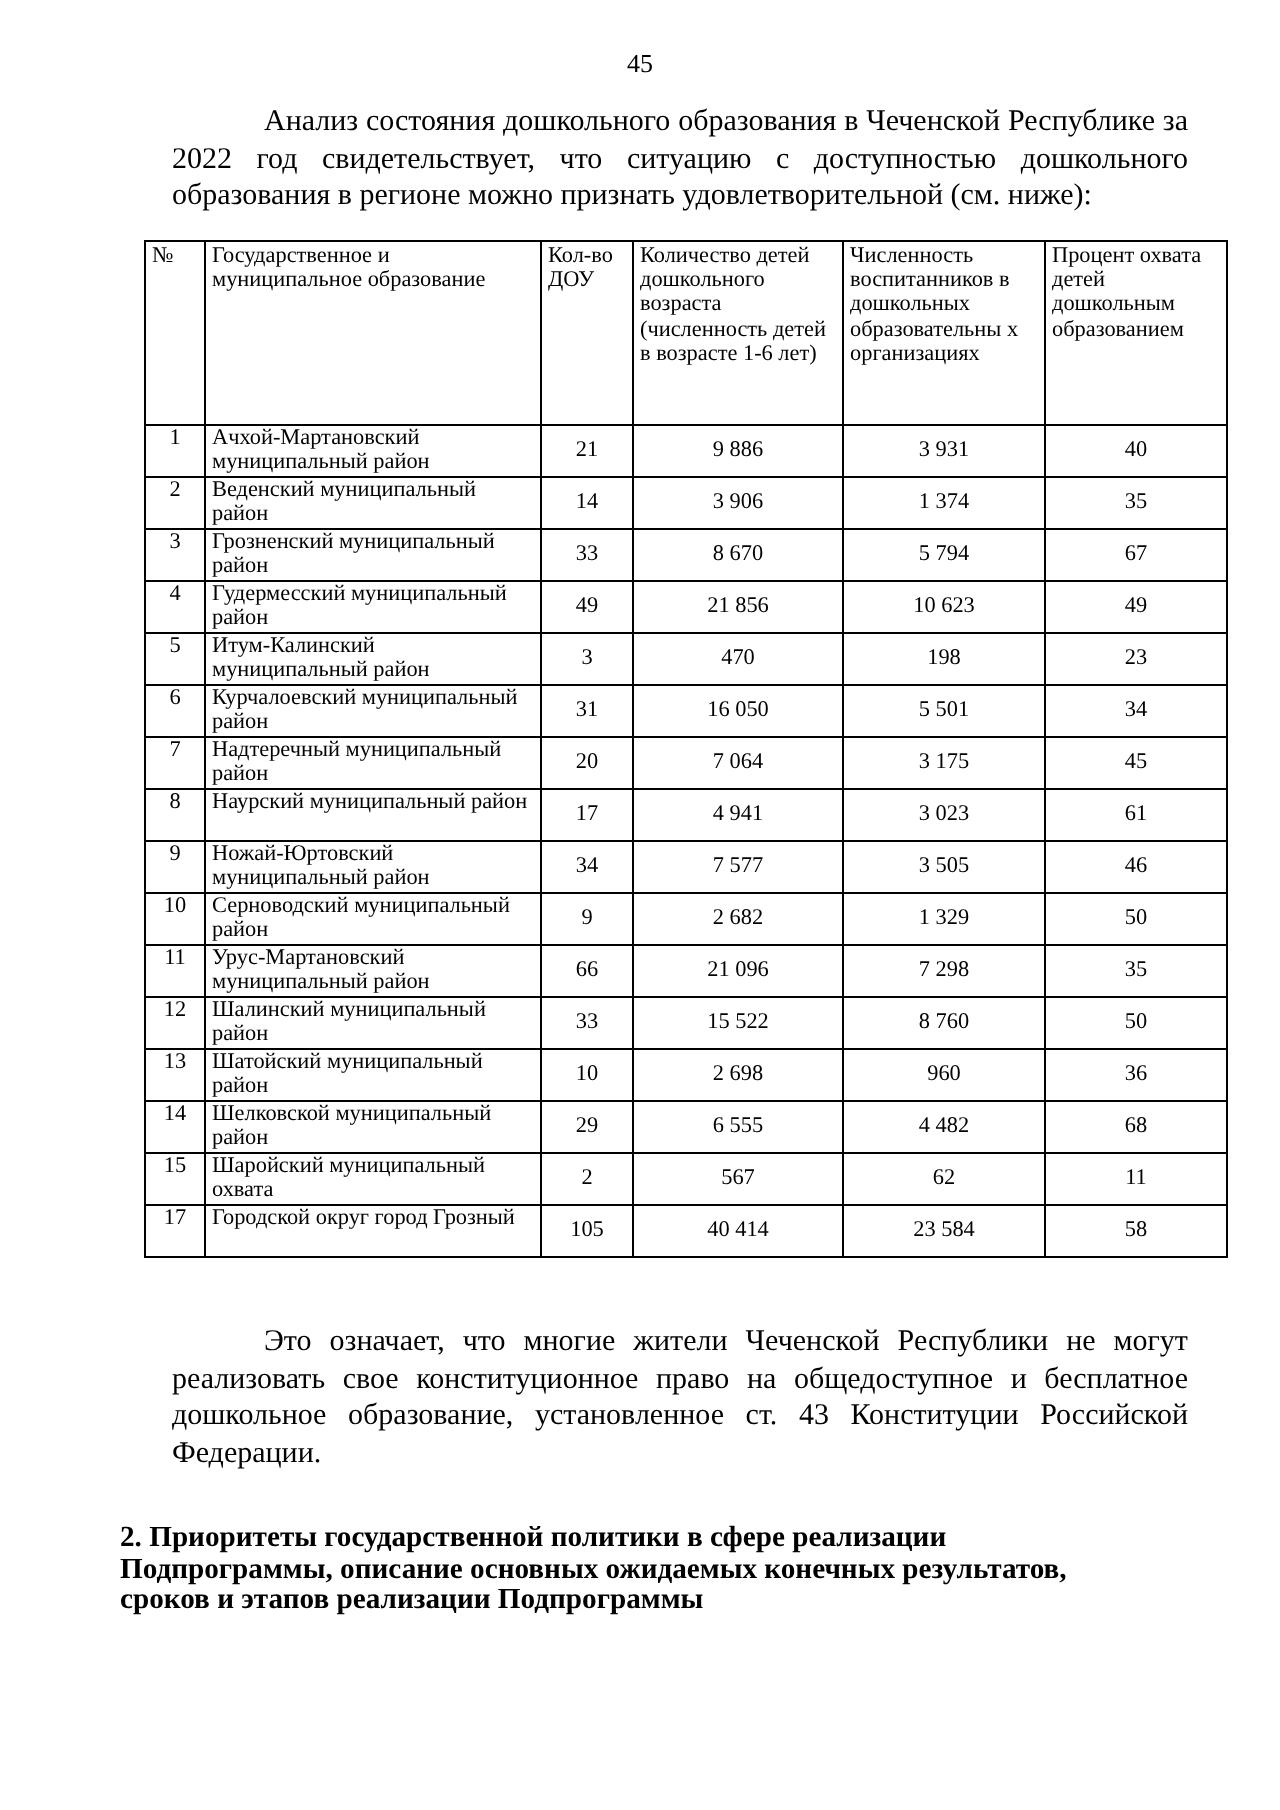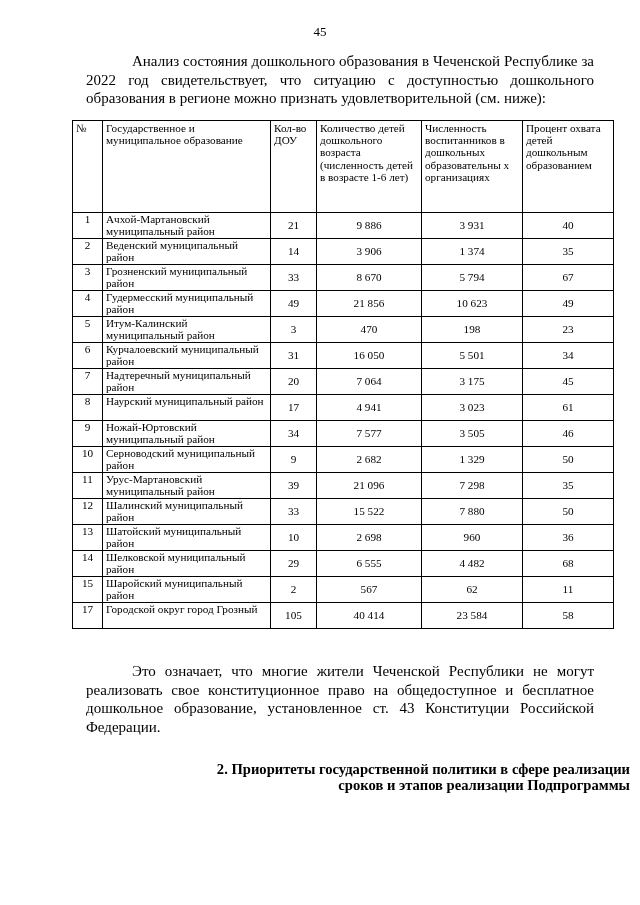--- a/index.html
+++ b/index.html
@@ -26,21 +26,21 @@
   table.data td, table.data th {
     border: 1px solid #000; padding: 0 3px; vertical-align: top;
     font-weight: normal; text-align: left; overflow: hidden;
   }
   table.data th { height: 90px; padding-top: 1px; }
   table.data td.num { text-align: center; vertical-align: top; padding-top: 0; }
   table.data td.val { text-align: center; vertical-align: middle; }
   table.data tr.r2 td { height: 25px; }
   table.data tr.r1 td { height: 12px; }
   .heading {
-    position: absolute; left: 60px; top: 762px; width: 570px; text-align: right;
+    position: absolute; left: 60px; top: 762px; width: 570px; text-align: left;
     font-weight: bold; font-size: 14.6px; line-height: 15.5px;
   }
   .heading div { white-space: nowrap; }
 </style>
 </head>
 <body>
 
 <div class="page-number">45</div>
 
 <p class="para para1" style="margin:0">Анализ состояния дошкольного образования в Чеченской Республике за 2022 год свидетельствует, что ситуацию с доступностью дошкольного образования в регионе можно признать удовлетворительной (см. ниже):</p>
@@ -141,66 +141,67 @@
         <td class="num">10</td>
         <td class="">Серноводский муниципальный район</td>
         <td class="val">9</td>
         <td class="val">2 682</td>
         <td class="val">1 329</td>
         <td class="val">50</td>
       </tr>
       <tr class="r2">
         <td class="num">11</td>
         <td class="">Урус-Мартановский муниципальный район</td>
-        <td class="val">39</td>
+        <td class="val">66</td>
         <td class="val">21 096</td>
         <td class="val">7 298</td>
         <td class="val">35</td>
       </tr>
       <tr class="r2">
         <td class="num">12</td>
         <td class="">Шалинский муниципальный район</td>
         <td class="val">33</td>
         <td class="val">15 522</td>
-        <td class="val">7 880</td>
+        <td class="val">8 760</td>
         <td class="val">50</td>
       </tr>
       <tr class="r2">
         <td class="num">13</td>
         <td class="">Шатойский муниципальный район</td>
         <td class="val">10</td>
         <td class="val">2 698</td>
         <td class="val">960</td>
         <td class="val">36</td>
       </tr>
       <tr class="r2">
         <td class="num">14</td>
         <td class="">Шелковской муниципальный район</td>
         <td class="val">29</td>
         <td class="val">6 555</td>
         <td class="val">4 482</td>
         <td class="val">68</td>
       </tr>
       <tr class="r2">
         <td class="num">15</td>
-        <td class="">Шаройский муниципальный район</td>
+        <td class="">Шаройский муниципальный охвата</td>
         <td class="val">2</td>
         <td class="val">567</td>
         <td class="val">62</td>
         <td class="val">11</td>
       </tr>
       <tr class="r2">
         <td class="num">17</td>
         <td class="">Городской округ город Грозный</td>
         <td class="val">105</td>
         <td class="val">40 414</td>
         <td class="val">23 584</td>
         <td class="val">58</td>
       </tr>
     </tbody>
 </table>
 
 <p class="para para2" style="margin:0">Это означает, что многие жители Чеченской Республики не могут реализовать свое конституционное право на общедоступное и бесплатное дошкольное образование, установленное ст. 43 Конституции Российской Федерации.</p>
 
 <div class="heading">
   <div>2. Приоритеты государственной политики в сфере реализации</div>
+  <div>Подпрограммы, описание основных ожидаемых конечных результатов,</div>
   <div>сроков и этапов реализации Подпрограммы</div>
 </div>
 
 </body></html>

